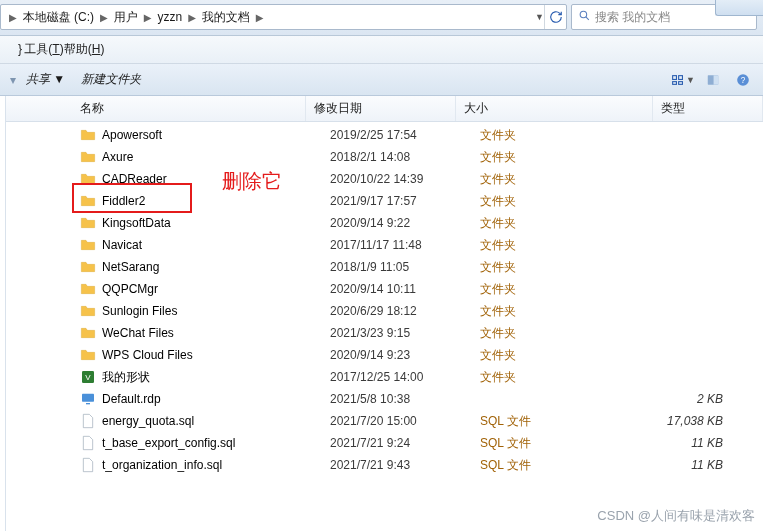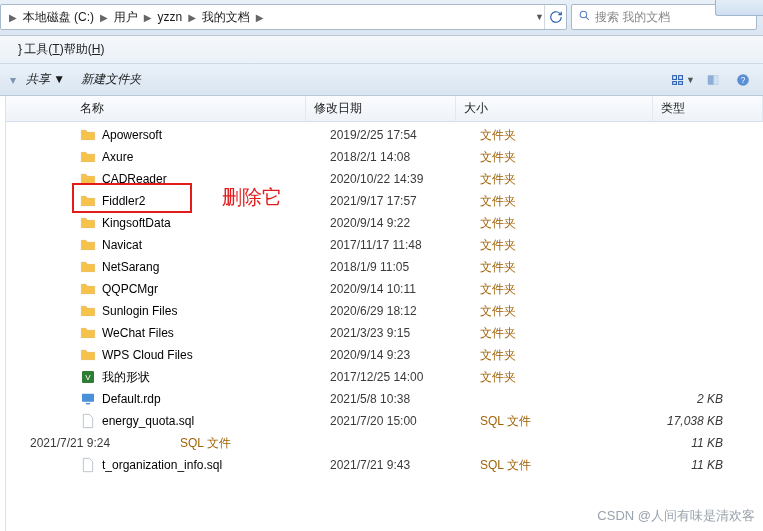--- a/index.html
+++ b/index.html
@@ -437,37 +437,45 @@
                 <path d="M5 2h9l5 5v15H5z"></path>
               </svg>
   </span>
 <span>energy_quota.sql</span>
           </div>
           <div class="cell-date">2021/7/20 15:00</div>
           <div class="cell-type">SQL 文件</div>
           <div class="cell-size">17,038 KB</div>
         </div>
         <div class="row">
+          <div class="cell-name">
+  <span class="ficon file-icon">
+    <svg viewBox="0 0 24 24" width="16" height="16">
+                <path d="M5 2h9l5 5v15H5z"></path>
+              </svg>
+  </span>
+<span>t_base_export_config.sql</span>
+          </div>
           <div class="cell-date">2021/7/21 9:24</div>
           <div class="cell-type">SQL 文件</div>
           <div class="cell-size">11 KB</div>
         </div>
         <div class="row">
           <div class="cell-name">
   <span class="ficon file-icon">
     <svg viewBox="0 0 24 24" width="16" height="16">
                 <path d="M5 2h9l5 5v15H5z"></path>
               </svg>
   </span>
 <span>t_organization_info.sql</span>
           </div>
           <div class="cell-date">2021/7/21 9:43</div>
           <div class="cell-type">SQL 文件</div>
           <div class="cell-size">11 KB</div>
         </div>
       </div>
 
     <div class="red-box" style="left:66px; top:87px; width:120px; height:30px;"></div>
-    <div class="red-text" style="left:216px; top:88px;">删除它</div>
+    <div class="red-text" style="left:216px; top:72px;">删除它</div>
   </div>
 </div>
 
 <div class="watermark">CSDN @人间有味是清欢客</div>
 
 </body></html>

